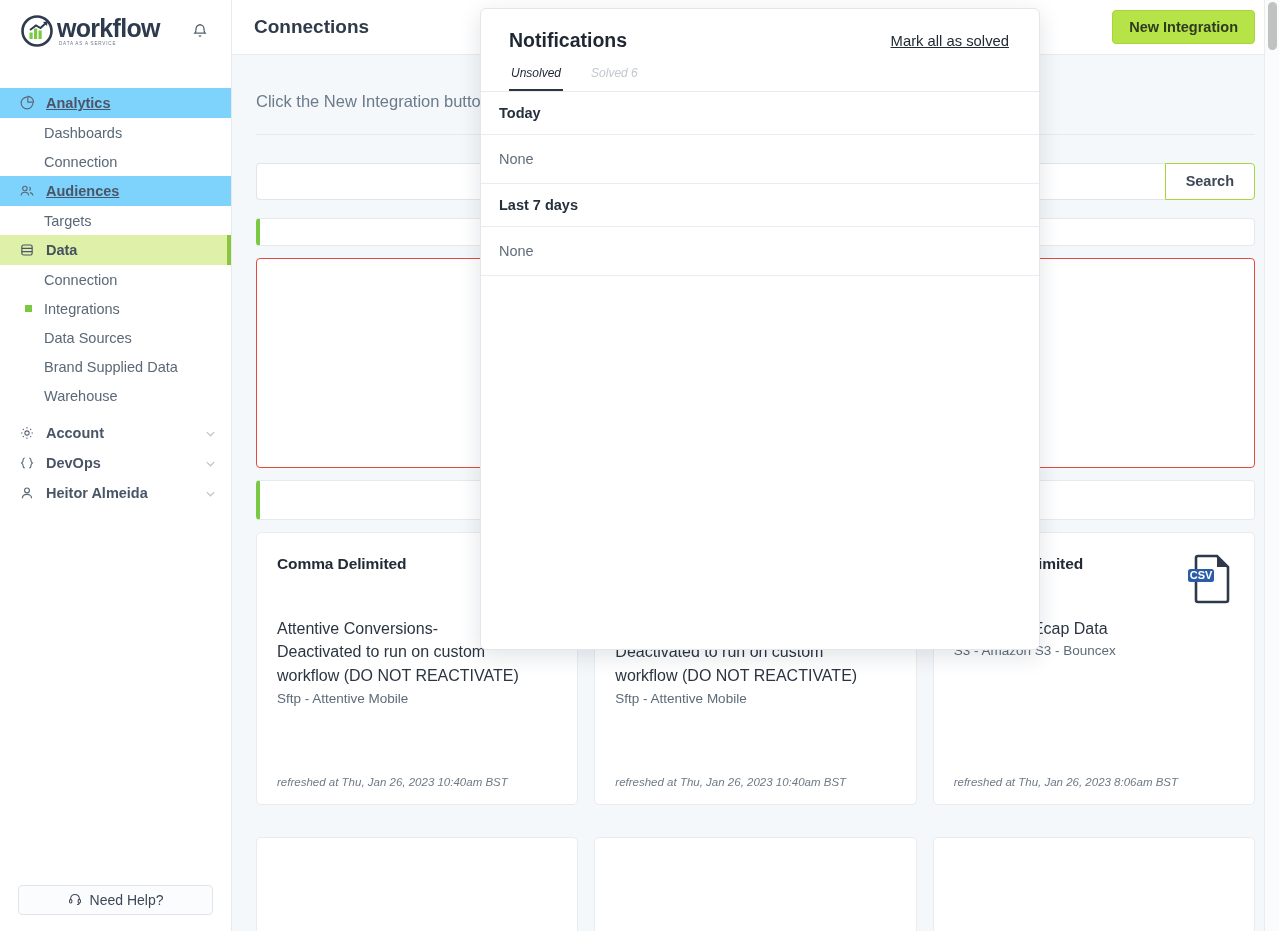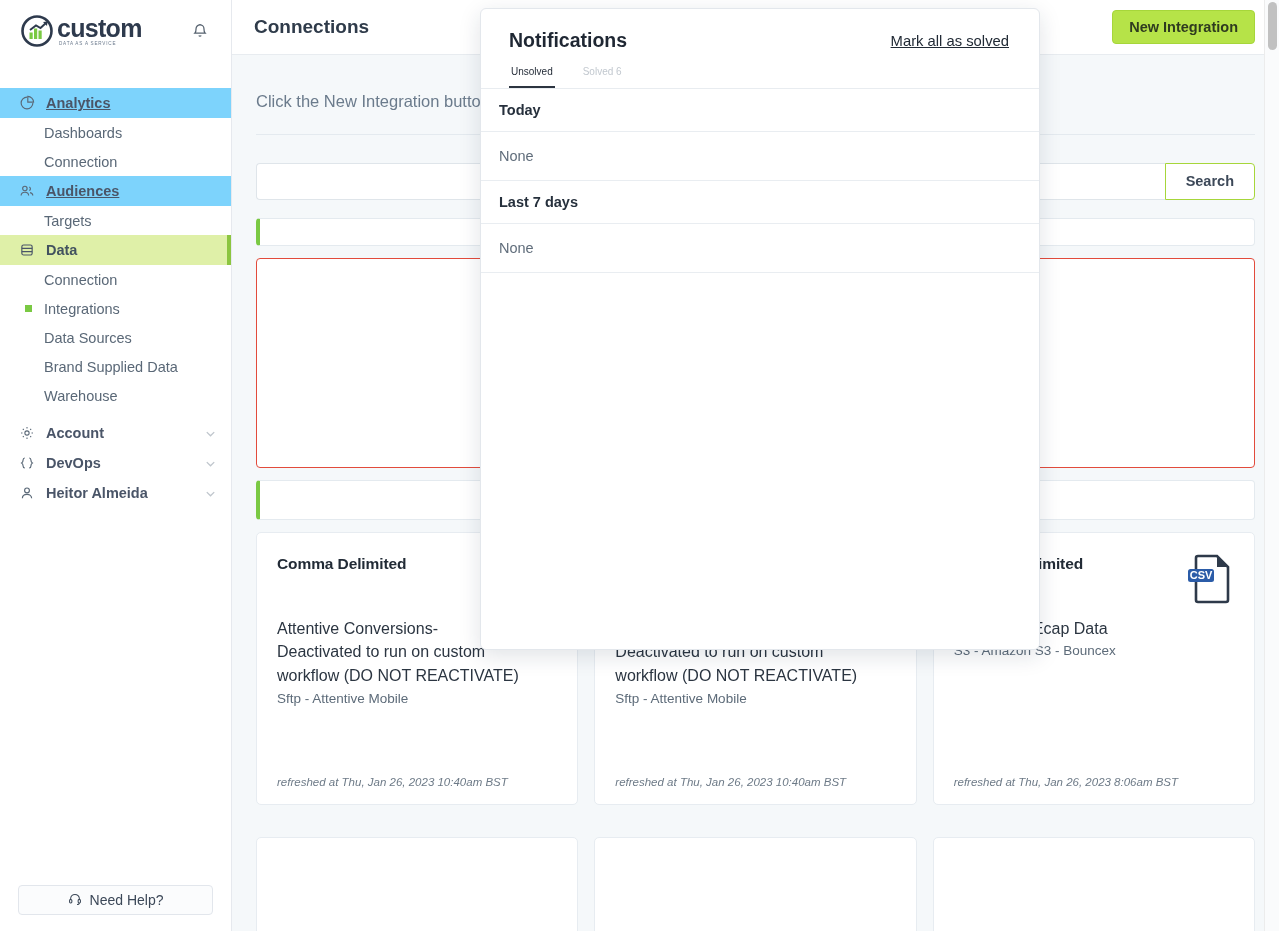--- a/index.html
+++ b/index.html
@@ -166,22 +166,22 @@
   .notif-title { font-size: 19.5px; font-weight: 600; color: #1f2733; }
   .notif-mark {
     font-size: 14.8px; color: #212a35; text-decoration: underline;
     cursor: pointer; font-weight: 500;
   }
   .notif-tabs {
     display: flex; gap: 26px; padding: 14px 28px 0 28px;
     border-bottom: 1px solid #e8ecf0;
   }
   .notif-tab {
-    font-size: 10px; padding: 0 2px 9px 2px; cursor: pointer;
-    color: #c2c8cf; border-bottom: 2px solid transparent;
+    font-size: 12px; padding: 0 2px 9px 2px; cursor: pointer;
+    color: #c2c8cf; border-bottom: 2px solid transparent; font-style: italic;
   }
   .notif-tab.active { color: #1f2733; border-bottom-color: #2c3440; }
   .notif-list { flex: 1 1 auto; overflow: hidden; }
   .notif-section-head {
     font-size: 14.5px; font-weight: 600; color: #26303c;
     padding: 13px 18px; border-bottom: 1px solid #e9edf1;
   }
   .notif-empty {
     font-size: 14.5px; color: #606d7b;
     padding: 16px 18px; border-bottom: 1px solid #e9edf1;
@@ -210,21 +210,21 @@
           <svg viewBox="0 0 34 34" width="34" height="34">
             <circle cx="17" cy="17" r="14.5" fill="none" stroke="#2e3a4d" stroke-width="2.6"></circle>
             <rect x="9.5" y="18.5" width="3.2" height="6.5" fill="#7ac943"></rect>
             <rect x="14" y="14.5" width="3.2" height="10.5" fill="#7ac943"></rect>
             <rect x="18.5" y="16.5" width="3.2" height="8.5" fill="#7ac943"></rect>
             <path d="M10 16 L16 11.5 L20.5 14 L26.5 8.5" fill="none" stroke="#2e3a4d" stroke-width="1.9"></path>
             <path d="M23 8 L27.5 7.5 L27 12 Z" fill="#2e3a4d"></path>
           </svg>
         </span>
         <span class="brand-text">
-          <span class="brand-name">custom</span>
+          <span class="brand-name">workflow</span>
           <span class="brand-tag">DATA AS A SERVICE</span>
         </span>
       </div>
       <button class="bell-btn">
         <svg viewBox="0 0 20 20" width="18" height="18" fill="none" stroke="#55616e" stroke-width="1.4">
           <path d="M10 3.2a4.4 4.4 0 0 0-4.4 4.4c0 3.6-1.2 4.7-1.2 4.7h11.2s-1.2-1.1-1.2-4.7A4.4 4.4 0 0 0 10 3.2Z"></path>
           <path d="M8.7 15a1.5 1.5 0 0 0 2.6 0"></path>
           <path d="M10 2.2v1"></path>
         </svg>
       </button>

